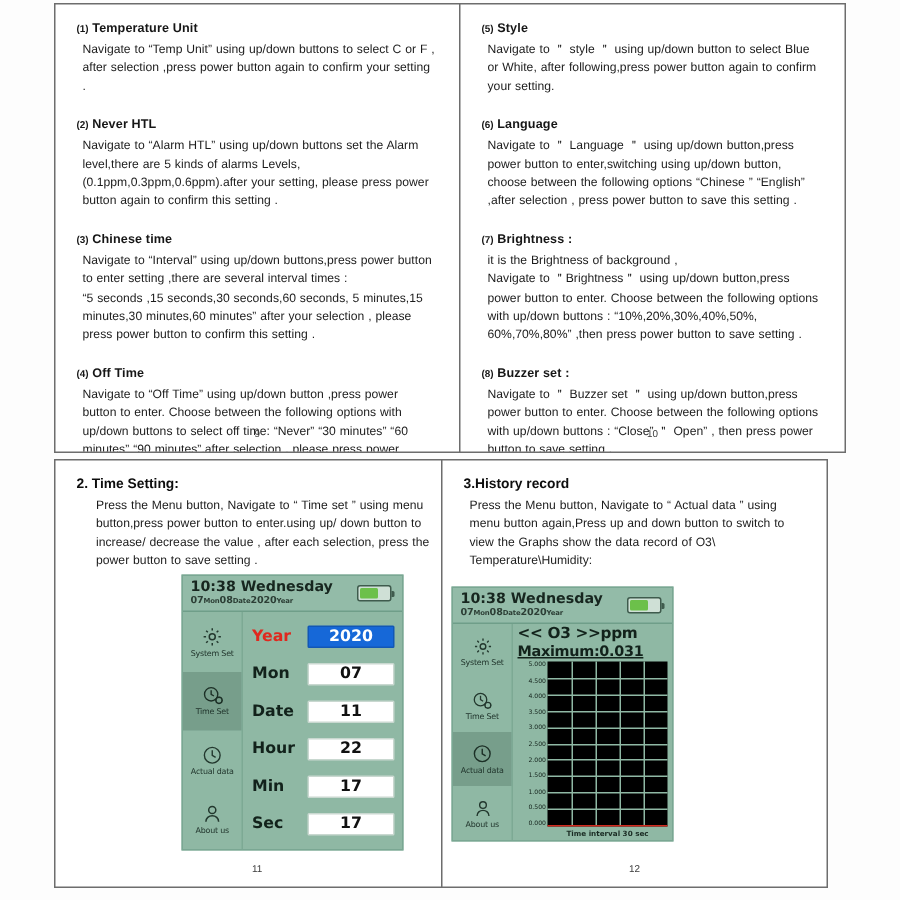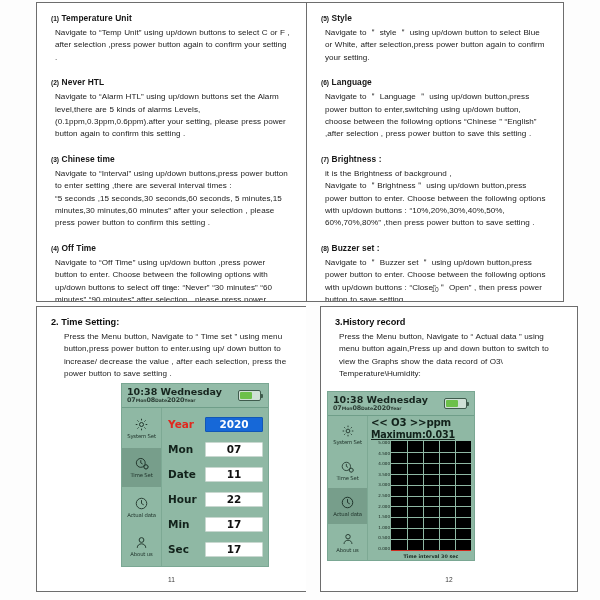--- a/index.html
+++ b/index.html
@@ -19,21 +19,21 @@
   
   .sheet {
     position: absolute;
     background: #ffffff;
     border: 1px solid #6d6d6d;
     overflow: hidden;
   }
   .sheet.tl { left: 36px;  top: 2px;   width: 270px; height: 300px; border-right: none; }
   .sheet.tr { left: 306px; top: 2px;   width: 258px; height: 300px; }
   .sheet.bl { left: 36px;  top: 306px; width: 270px; height: 286px; border-right: none; }
-  .sheet.br { left: 320px; top: 306px; width: 258px; height: 286px; }
+  .sheet.br { left: 294px; top: 306px; width: 258px; height: 286px; }
 
   .pad { padding: 10px 12px 0 14px; }
 
   
   .hd {
     font-size: 8.4px;
     font-weight: bold;
     color: #161616;
     margin: 0 0 1.5px 0;
     letter-spacing: .1px;
@@ -296,21 +296,21 @@
         <p class="bd">Navigate to “Off Time” using up/down button ,press power button to enter. Choose between the following options with up/down buttons to select off time: “Never” “30 minutes” “60 minutes” “90 minutes”.after selection , please press power button to save setting .</p>
       </div>
     </div>
     <div class="folio">9</div>
   </div>
 
   <div class="sheet tr">
     <div class="pad">
       <div>
         <p class="hd"><span class="num">(5)</span> <span>Style</span></p>
-        <p class="bd">Navigate to ＂ style ＂ using up/down button to select Blue or White, after selection,press power button again to confirm your setting.</p>
+        <p class="bd">Navigate to ＂ style ＂ using up/down button to select Blue or White, after following,press power button again to confirm your setting.</p>
       </div>
       <div class="gap"></div>
       <div>
         <p class="hd"><span class="num">(6)</span> <span>Language</span></p>
         <p class="bd">Navigate to ＂ Language ＂ using up/down button,press power button to enter,switching using up/down button, choose between the following options “Chinese ” “English” ,after selection , press power button to save this setting .</p>
       </div>
       <div class="gap"></div>
       <div>
         <p class="hd"><span class="num">(7)</span> <span>Brightness :</span></p>
         <p class="bd" style="white-space:pre-line">it is the Brightness of background ,

